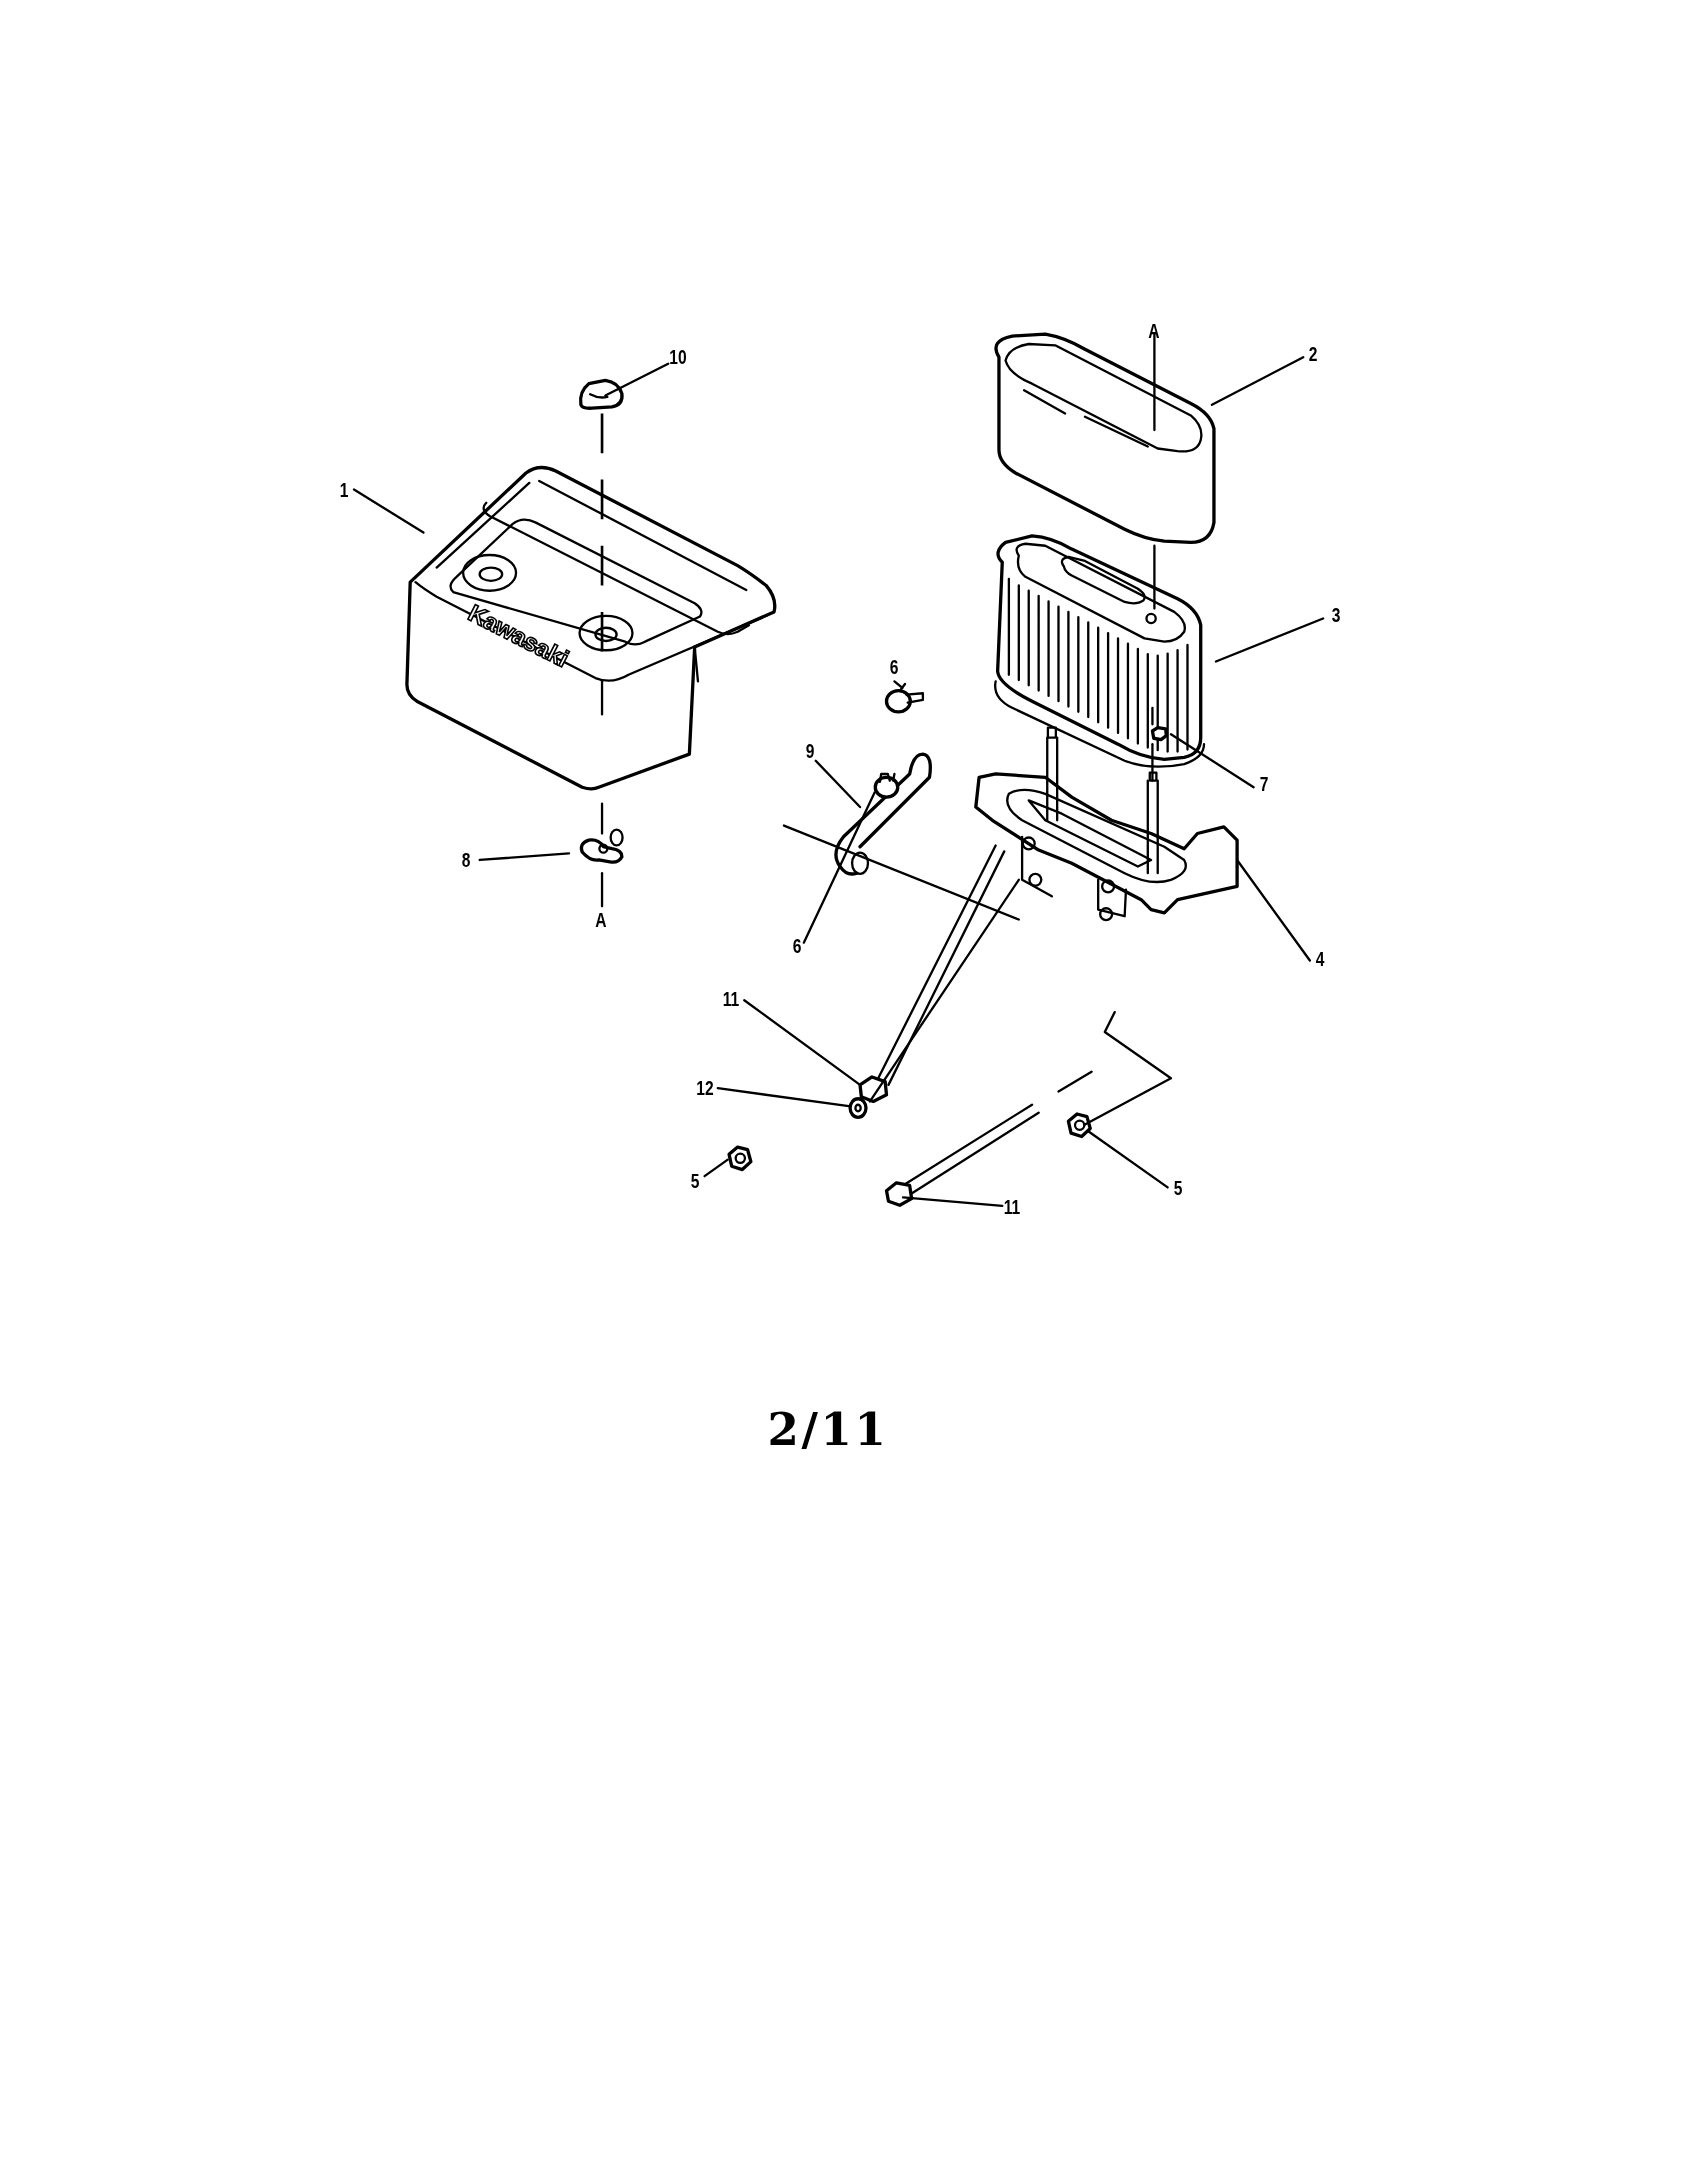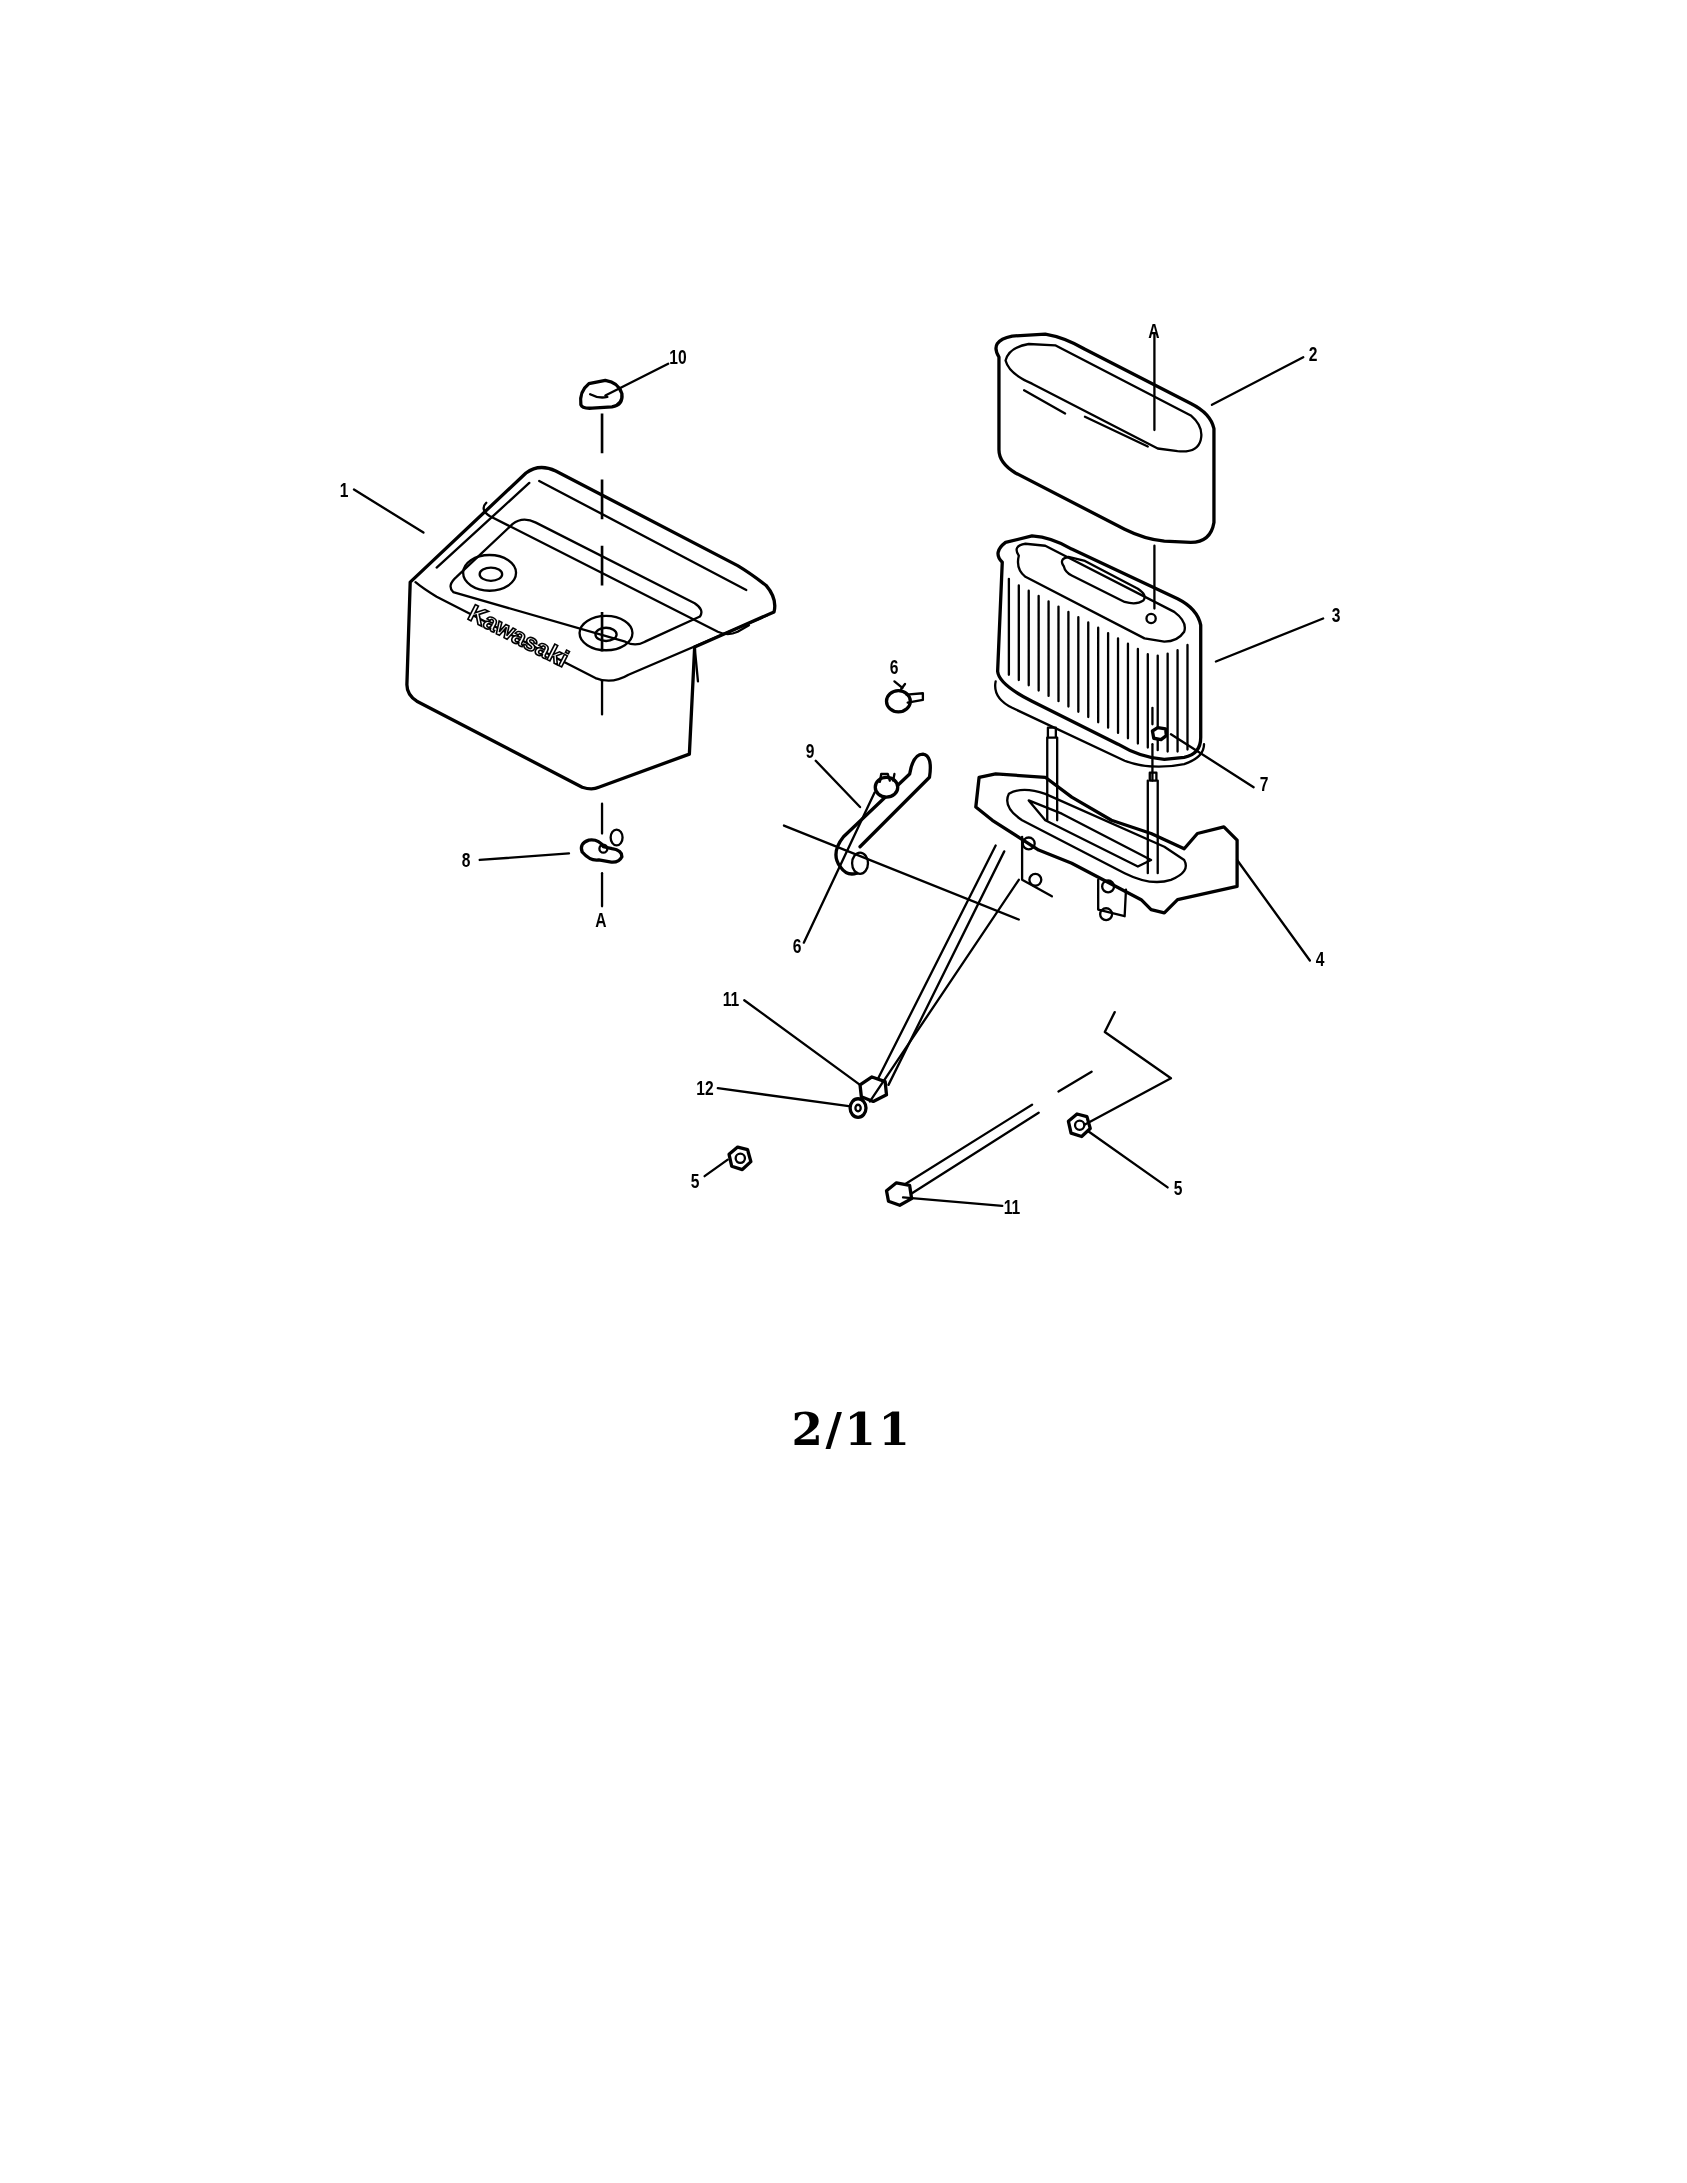--- a/index.html
+++ b/index.html
@@ -2,21 +2,21 @@
 <html style="font-size:10.6px"><head>
   <meta charset="utf-8">
   <style>
     html, body { margin: 0; padding: 0; background: #ffffff; }
     body { width: 1687px; height: 2183px; position: relative; overflow: hidden;
            font-family: "Liberation Sans", sans-serif; color: #000; }
     #diagram { position: absolute; left: 0; top: 0; width: 1687px; height: 2183px; }
     .callout { position: absolute; font-family: "Liberation Sans", sans-serif;
                font-weight: bold; font-size: 20px; line-height: 1;
                transform: translate(-50%, -50%) scaleX(0.78); white-space: nowrap; }
-    .page-number { position: absolute; left: 852px; top: 1429px;
+    .page-number { position: absolute; left: 828px; top: 1429px;
                    transform: translate(-50%, -50%);
                    font-family: "DejaVu Serif", serif; font-weight: bold;
                    font-size: 45px; letter-spacing: 2.6px; }
     svg .ln { stroke: #000; stroke-width: 5; fill: none; stroke-linecap: round; stroke-linejoin: round; }
     svg .thin { stroke: #000; stroke-width: 3.5; fill: none; stroke-linecap: round; stroke-linejoin: round; }
     svg .fill-w { fill: #fff; }
     svg .dash { stroke: #000; stroke-width: 4; fill: none; stroke-dasharray: 60 40; }
     svg .brand { font-family: "Liberation Sans", sans-serif; font-weight: bold; font-size: 36px;
                  fill: #fff; stroke: #000; stroke-width: 2.5; }
   </style>

